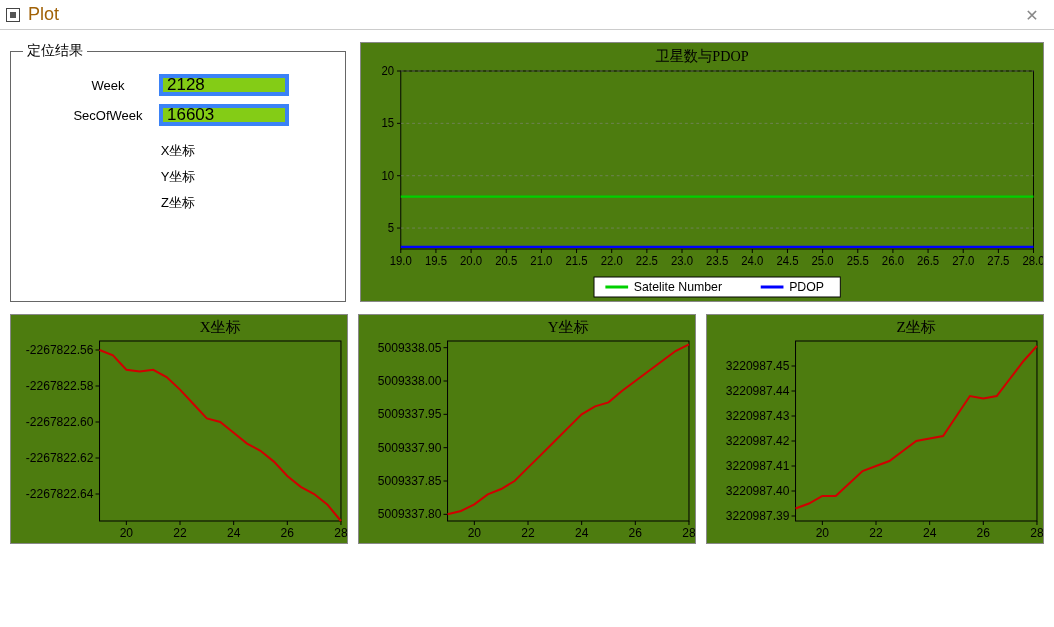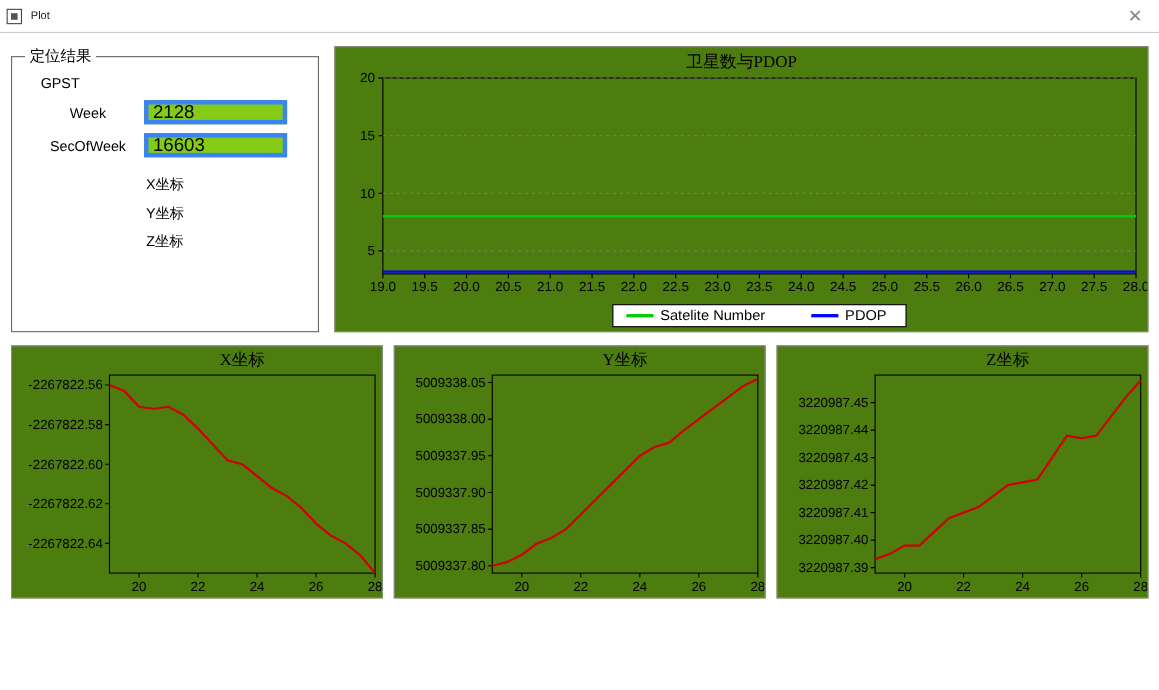--- a/index.html
+++ b/index.html
@@ -23,40 +23,40 @@
     padding: 0 6px;
     position: relative;
   }
   .app-icon {
     width: 14px; height: 14px;
     border: 1px solid #444;
     display: inline-flex; align-items: center; justify-content: center;
     margin-right: 8px;
   }
   .app-icon::after { content:""; display:block; width:6px; height:6px; background:#555; }
-  .title { color:#0f172a; font-size:10px; }
+  .title { color:#a16207; font-size:18px; }
   .closebtn {
     position:absolute; right:12px; top:5px;
     width:20px; height:20px;
     color:#888; font-size:16px;
     display:flex; align-items:center; justify-content:center;
     cursor:pointer;
   }
 
   .client {
     padding: 12px 10px 10px 10px;
   }
 
   .row1 { display:flex; gap:14px; }
 
   
   fieldset.form {
     border: 1px solid #666;
     padding: 6px 12px 10px 12px;
-    width: 280px;
+    width: 336px;
     margin: 0;
   }
   fieldset.form legend { padding: 0 4px; font-size:14px; }
   .subhdr { margin: 2px 0 6px 14px; }
   .field { display:flex; align-items:center; margin: 8px 0; gap:10px;justify-content:center; }
   .field label { width: 82px; text-align:center; }
   .field input {
     width: 130px; height:22px;
     border:4px solid #3b82f6;
     padding: 1px 4px;
@@ -81,21 +81,20 @@
   <span class="app-icon"></span>
   <span class="title">Plot</span>
   <span class="closebtn">✕</span>
 </div>
 
 <div class="client">
   <div class="row1">
 
     <fieldset class="form">
       <legend>定位结果</legend>
-      <div class="subhdr">GPST</div>
       <div class="field">
         <label>Week</label>
         <input type="text" value="2128" style="">
       </div>
       <div class="field">
         <label>SecOfWeek</label>
         <input type="text" value="16603" style="">
       </div>
       <div class="field" style="margin-top:16px;">
         <label>X坐标</label>

